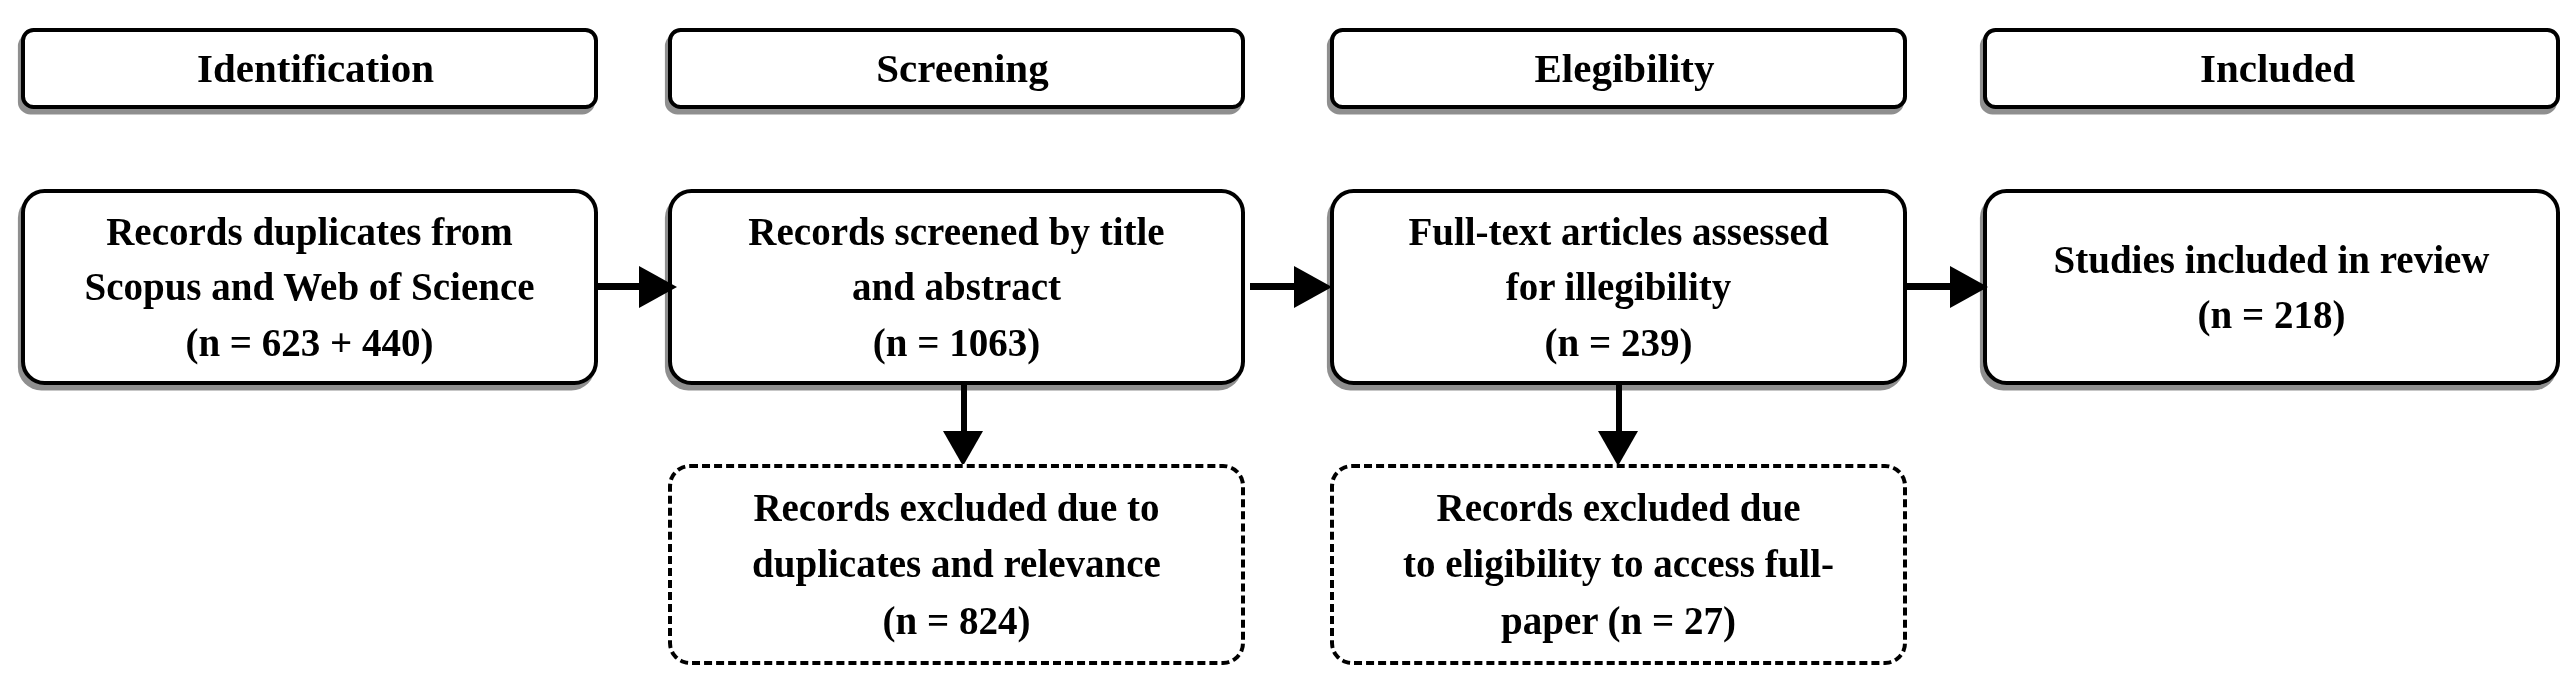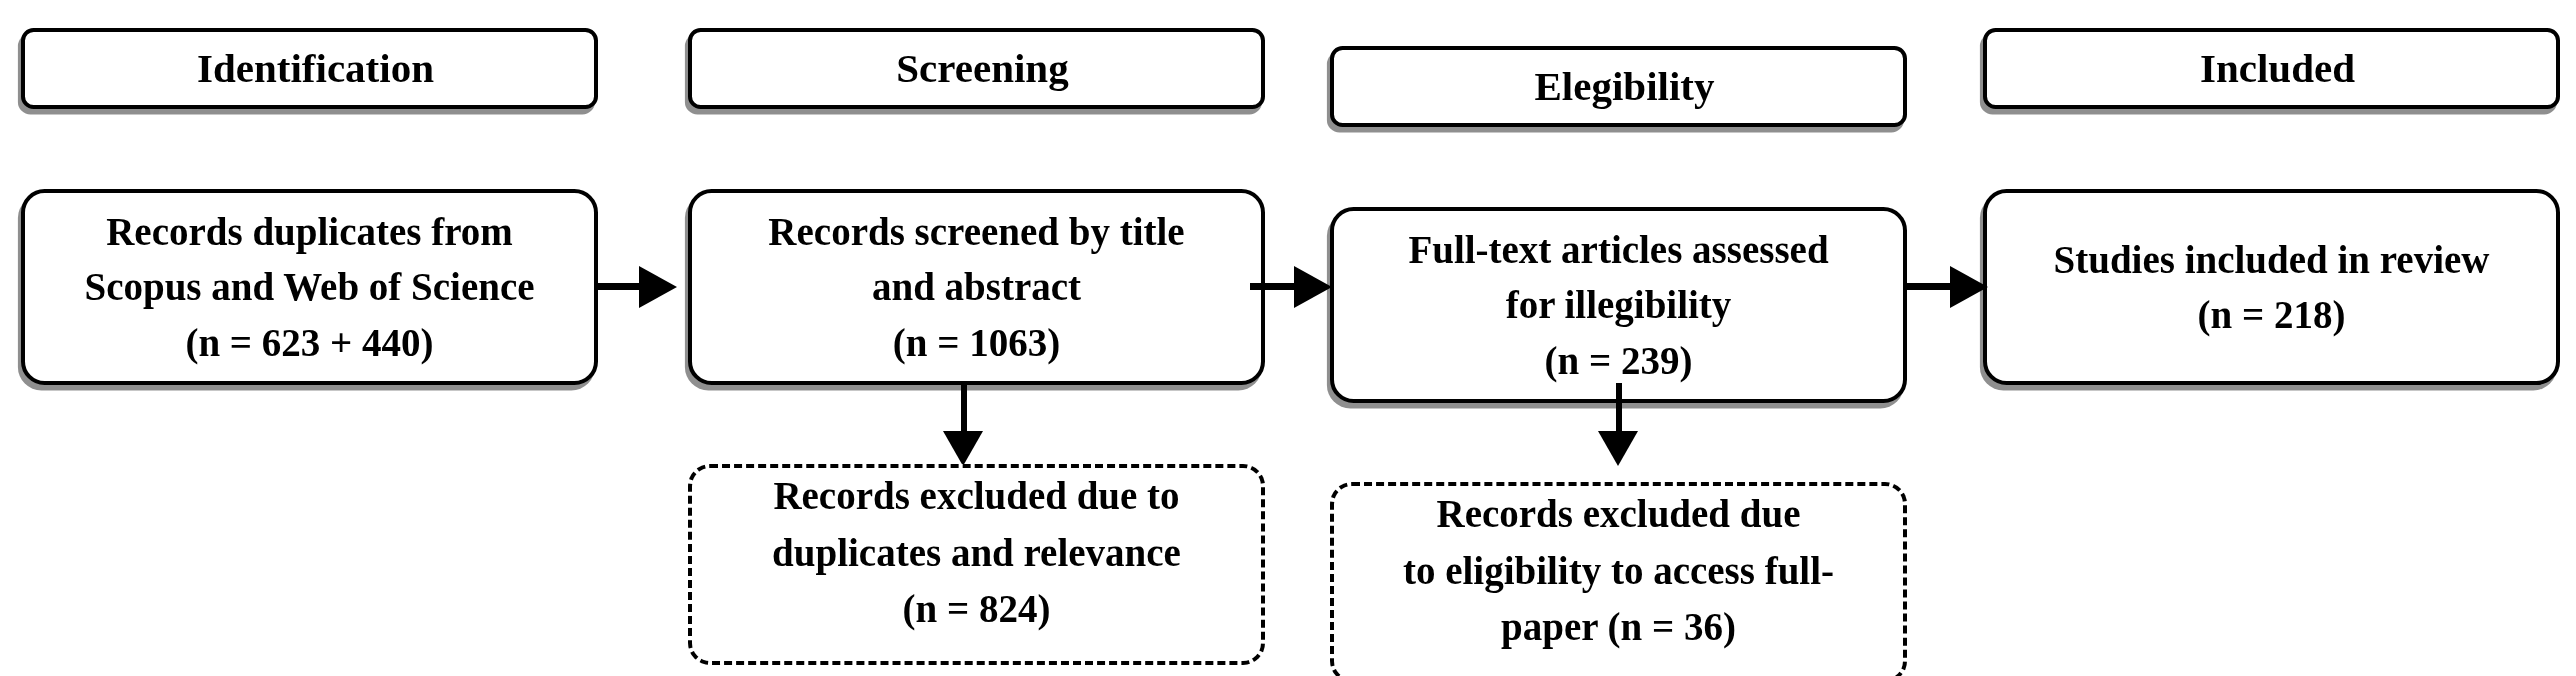--- a/index.html
+++ b/index.html
@@ -54,20 +54,21 @@
     top: 464px;
     height: 201px;
     width: 577px;
     box-sizing: border-box;
     border: 4.7px dashed #000;
     border-radius: 22px;
     background: #fff;
     display: flex;
     flex-direction: column;
     align-items: center;
+    justify-content: center;
     font-size: 39px;
     line-height: 1.45;
     text-align: center;
     padding: 0 3.1px;
   }
   .box-line { white-space: nowrap; }
   .shaft-h {
     position: absolute;
     top: 283px;
     height: 7px;
@@ -91,22 +92,22 @@
   .head-down {
     position: absolute;
     top: 431px;
     width: 0; height: 0;
     border-left: 20.4px solid transparent;
     border-right: 20.4px solid transparent;
     border-top: 35px solid #000;
   }
   
   .c1 { left: 21px; }
-  .c2 { left: 688px; }
-  .c3 { left: 1330px; margin-top: 18px; }
+  .c2 { left: 668px; }
+  .c3 { left: 1330px; }
   .c4 { left: 1983px; }
 </style>
 </head>
 <body>
 
 <div id="canvas">
 
   <div class="hdr-box c1">
     <span class="box-line">Identification</span>
   </div>
@@ -163,17 +164,17 @@
   </div>
 
   <div class="dashed-box c2">
     <span class="box-line">Records excluded due to</span>
     <span class="box-line">duplicates and relevance</span>
     <span class="box-line">(n = 824)</span>
   </div>
   <div class="dashed-box c3">
     <span class="box-line">Records excluded due</span>
     <span class="box-line">to eligibility to access full-</span>
-    <span class="box-line">paper (n = 36)</span>
+    <span class="box-line">paper (n = 27)</span>
   </div>
 
 </div>
 
 
 </body></html>

